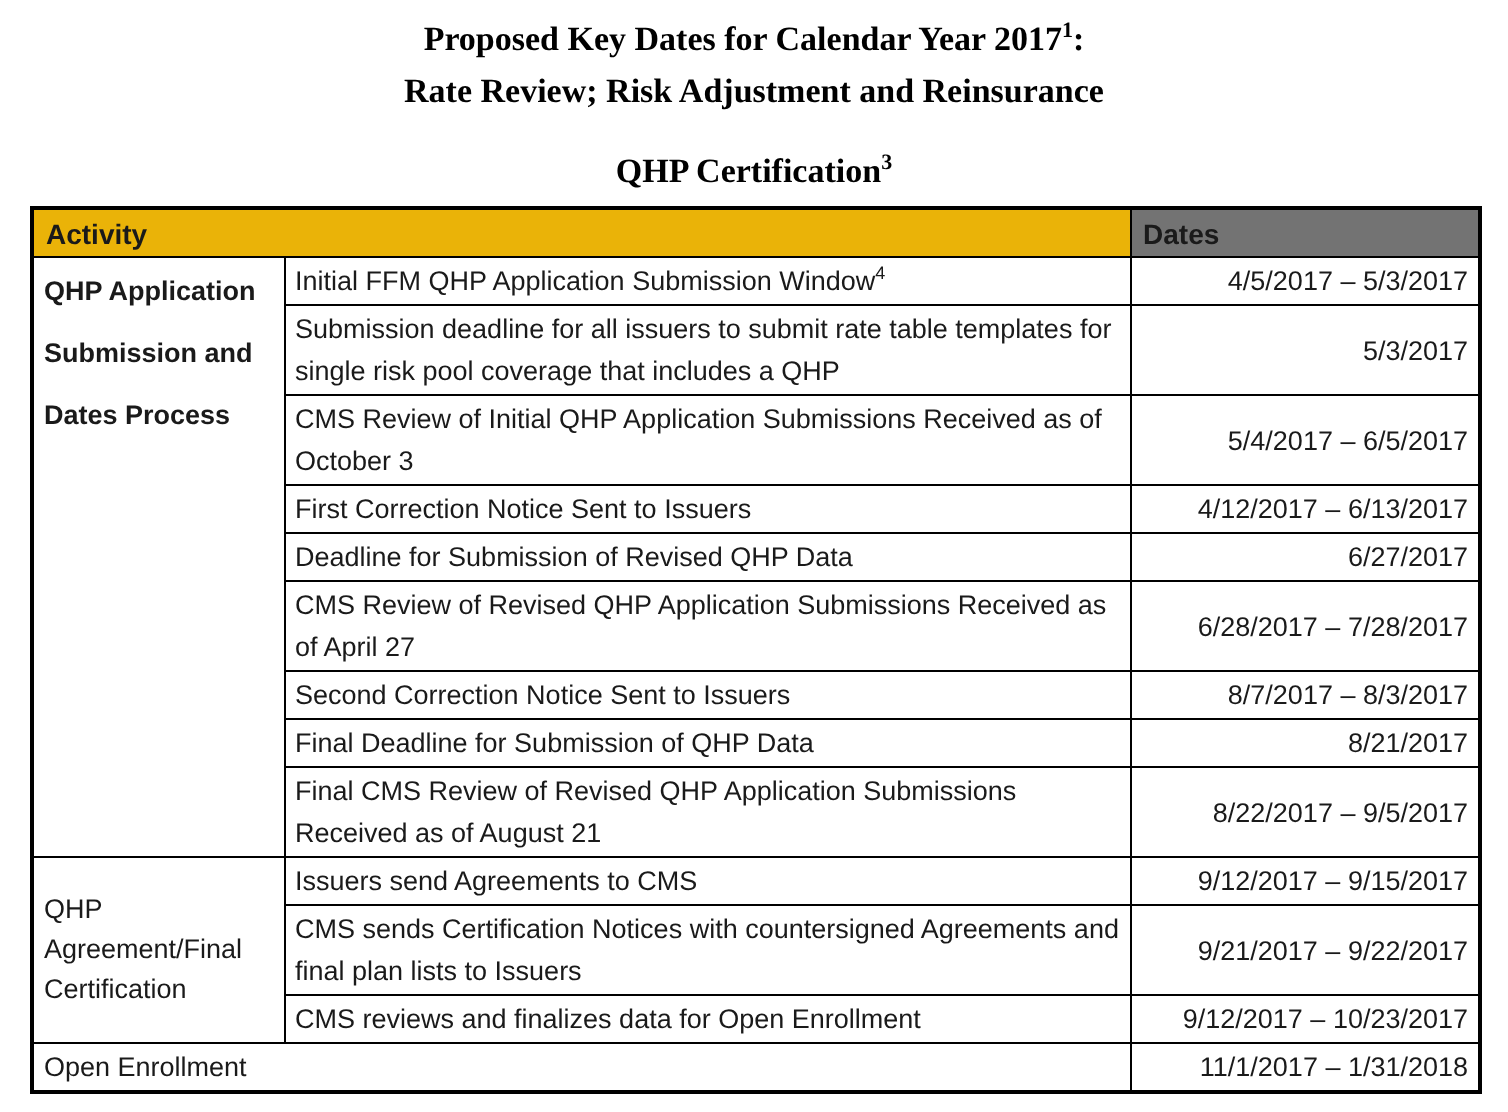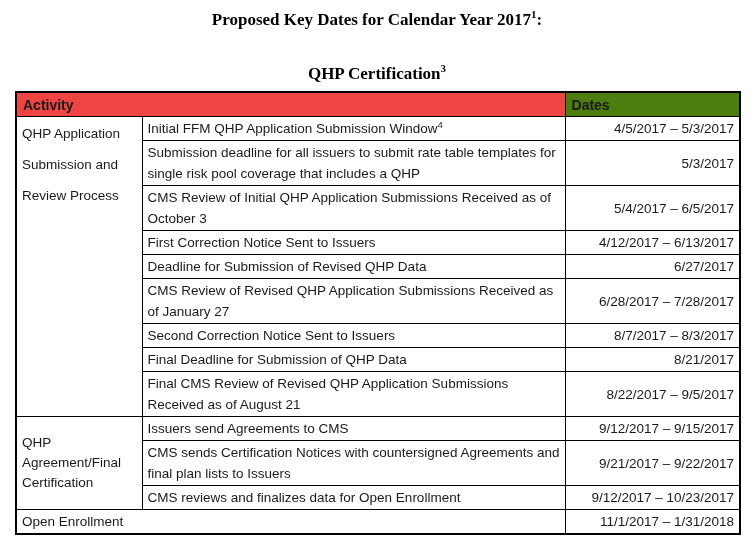--- a/index.html
+++ b/index.html
@@ -24,21 +24,21 @@
     font-weight: bold;
     font-size: 17px;
     line-height: 26px;
     color: #000000;
   }
   .doc-title sup, .section-title sup {
     font-size: 11px;
     line-height: 0;
   }
   .section-title {
-    margin-top: 31px;
+    margin-top: 17px;
     text-align: center;
     font-family: "Liberation Serif", serif;
     font-weight: bold;
     font-size: 17px;
     line-height: 20px;
     color: #000000;
   }
   table.key-dates {
     border-collapse: collapse;
     table-layout: fixed;
@@ -62,20 +62,21 @@
     padding-left: 6px;
   }
   tr.short { height: 22px; }
   tr.tall  { height: 43px; }
   tr.footer-row { height: 23px; }
   td.act-top {
     vertical-align: top;
     line-height: 31px;
     padding-top: 2px;
     padding-left: 6px;
+    font-weight: bold;
   }
   td.act-mid {
     vertical-align: middle;
     line-height: 20px;
     padding-left: 6px;
   }
   td.desc {
     vertical-align: middle;
     line-height: 21px;
     margin-left: 20px;
@@ -97,41 +98,42 @@
     line-height: 21px;
   }
 </style>
 </head>
 <body>
 
 <div class="page">
 
   <div class="doc-title">
     <div><span>Proposed Key Dates for Calendar Year 2017</span><sup>1</sup><span>:</span></div>
+    <div><span>Rate Review; Risk Adjustment and Reinsurance</span></div>
   </div>
 
   <div class="section-title"><span>QHP Certification</span><sup>3</sup></div>
 
   <table class="key-dates">
     <colgroup>
       <col style="width:126px">
       <col style="width:423px">
       <col style="width:175px">
     </colgroup>
     <tbody>
       <tr class="hdr">
-        <th colspan="2" style="background: #ef4444;">Activity</th>
-        <th style="background: #4d7c0f;">Dates</th>
+        <th colspan="2" style="background: #eab308;">Activity</th>
+        <th style="background: #737373;">Dates</th>
       </tr>
 
       <tr class="short">
         <td class="act-top" rowspan="9">
           <div>QHP Application</div>
           <div>Submission and</div>
-          <div>Review Process</div>
+          <div>Dates Process</div>
         </td>
         <td class="desc"><span>Initial FFM QHP Application Submission Window</span><sup>4</sup></td>
         <td class="date">4/5/2017 – 5/3/2017</td>
       </tr>
       <tr class="tall">
         <td class="desc">Submission deadline for all issuers to submit rate table templates for single risk pool coverage that includes a QHP</td>
         <td class="date">5/3/2017</td>
       </tr>
       <tr class="tall">
         <td class="desc">CMS Review of Initial QHP Application Submissions Received as of October 3</td>
@@ -139,21 +141,21 @@
       </tr>
       <tr class="short">
         <td class="desc">First Correction Notice Sent to Issuers</td>
         <td class="date">4/12/2017 – 6/13/2017</td>
       </tr>
       <tr class="short">
         <td class="desc">Deadline for Submission of Revised QHP Data</td>
         <td class="date">6/27/2017</td>
       </tr>
       <tr class="tall">
-        <td class="desc">CMS Review of Revised QHP Application Submissions Received as of January 27</td>
+        <td class="desc">CMS Review of Revised QHP Application Submissions Received as of April 27</td>
         <td class="date">6/28/2017 – 7/28/2017</td>
       </tr>
       <tr class="short">
         <td class="desc">Second Correction Notice Sent to Issuers</td>
         <td class="date">8/7/2017 – 8/3/2017</td>
       </tr>
       <tr class="short">
         <td class="desc">Final Deadline for Submission of QHP Data</td>
         <td class="date">8/21/2017</td>
       </tr>

